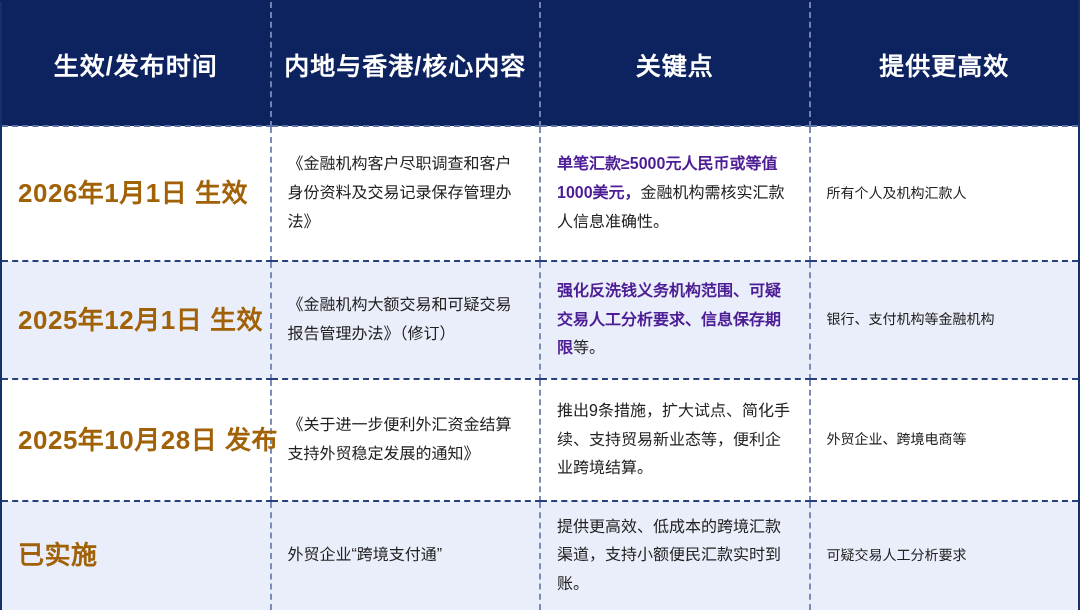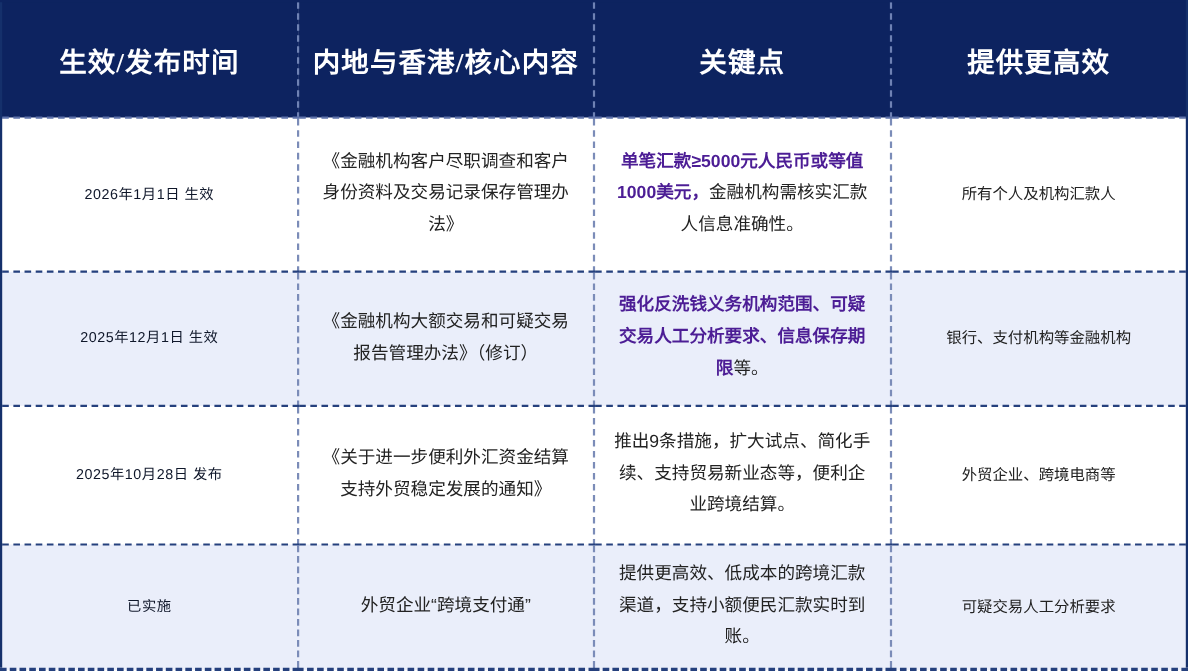--- a/index.html
+++ b/index.html
@@ -22,64 +22,63 @@
     table-layout: fixed;
     border-left: 2px solid #15306b;
     border-right: 2px solid #15306b;
     border-top: 2px solid #0d2360;
     border-bottom: 3px dashed #25407d;
   }
 
   .policy-table col { width: 25%; }
 
   thead tr.header-row {
-    height: 106px;
-    font-family: Liberation Serif, serif;
+    height: 125px;
   }
 
   th.header-cell {
     background: #0d2360;
     color: #ffffff;
     font-size: 25px;
     font-weight: bold;
     letter-spacing: 1px;
     text-align: center;
     vertical-align: middle;
     border-right: 2px dashed #6f82b4;
     border-bottom: 2px dashed #5f73ab;
     padding: 0 6px;
   }
   th.header-cell:last-child { border-right: none; }
 
   tbody td {
     border-right: 2px dashed #7b8cb8;
     border-bottom: 2px dashed #25407d;
-    text-align: center;
+    text-align: left;
     vertical-align: middle;
     padding: 0 16px;
     color: #222222;
     font-size: 16.5px;
     line-height: 1.72;
     margin-top: 10px;
   }
   tbody td:last-child { border-right: none; }
   tbody tr:last-child td { border-bottom: none; }
 
   tbody tr.row-alt td { background: #eaeefa; }
   tbody tr.row-plain td { background: #ffffff; }
 
   tr.data-row-0 { height: 135px; }
   tr.data-row-1 { height: 118px; }
   tr.data-row-2 { height: 122px; }
   tr.data-row-3 { height: 110px; }
 
   td.date-cell {
-    color: #0f172a;
-    font-weight: normal;
-    font-size: 13px;
+    color: #a16207;
+    font-weight: bold;
+    font-size: 26px;
     letter-spacing: 0.5px;
     white-space: nowrap;
   }
 
   td.policy-cell { font-size: 16px; line-height: 1.8; }
   td.keypoint-cell { font-size: 16px; line-height: 1.8; }
   td.target-cell  { font-size: 14px; line-height: 1.8; }
 
   .hl {
     color: #4c1d95;

